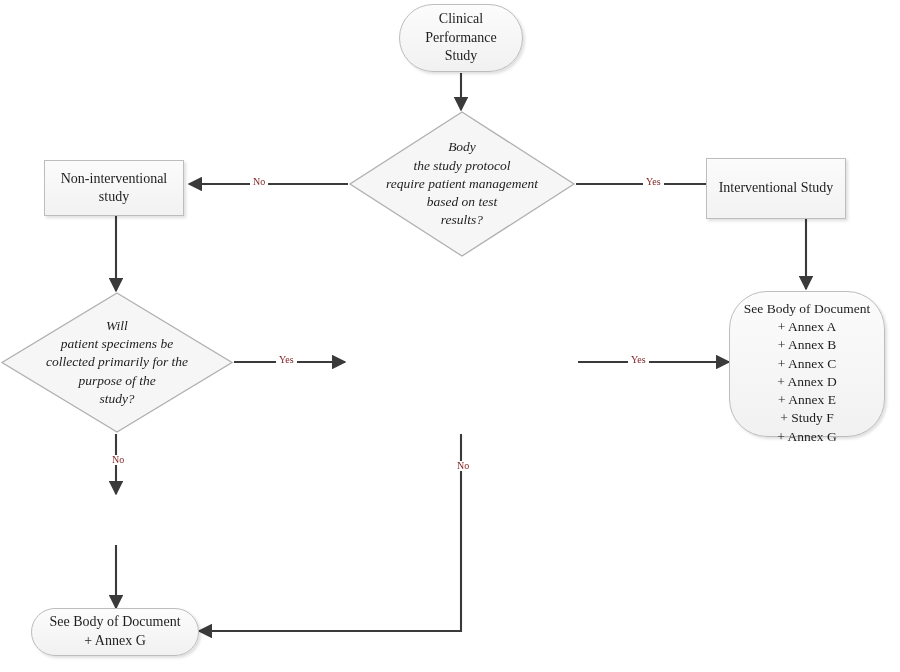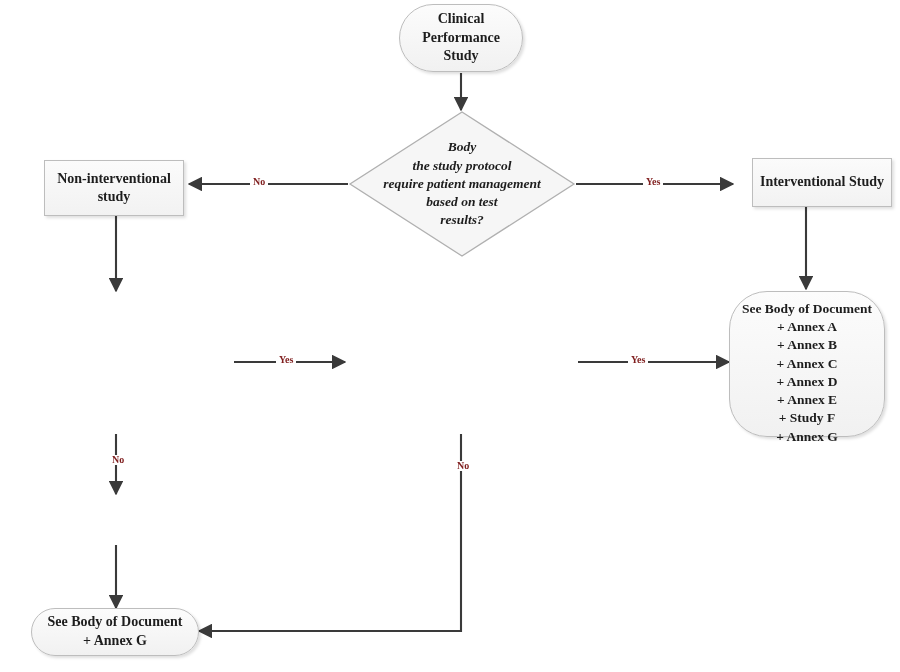--- a/index.html
+++ b/index.html
@@ -8,21 +8,20 @@
     padding: 0;
     background: #ffffff;
   }
   #canvas {
     position: relative;
     width: 900px;
     height: 672px;
     background: #ffffff;
     overflow: hidden;
     font-family: "Liberation Serif", "DejaVu Serif", serif;
-    font-weight: bold;
   }
   #edges {
     position: absolute;
     left: 0;
     top: 0;
     width: 900px;
     height: 672px;
     pointer-events: none;
   }
 
@@ -164,24 +163,38 @@
     </div>
   </div>
 
   <div class="node rect" style="left:44px; top:160px; width:140px; height:56px;">
     <div>
       <span>Non-interventional</span><br>
       <span>study</span>
     </div>
   </div>
 
-  <div class="node rect" style="left:752px; top:158px; width:140px; height:49px;">
+  <div class="node rect" style="left:706px; top:158px; width:140px; height:61px;">
     <span>Interventional Study</span>
   </div>
 
+  <div class="diamond-wrap" style="left:0px; top:291px; width:234px; height:143px;">
+    <svg class="diamond-shape" viewBox="0 0 234 143" xmlns="http://www.w3.org/2000/svg">
+      <polygon points="117,2 232,71.5 117,141 2,71.5" fill="#f6f6f6" stroke="#b0b0b0" stroke-width="1.3"></polygon>
+    </svg>
+    <div class="diamond-label">
+      <div>
+        <span>Will</span><br>
+        <span>patient specimens be</span><br>
+        <span>collected primarily for the</span><br>
+        <span>purpose of the</span><br>
+        <span>study?</span>
+      </div>
+    </div>
+  </div>
 
 
   <div class="node annexbox" style="left:729px; top:291px; width:156px; height:146px;">
     <span class="annex-head">See Body of Document</span>
     <span class="annex-item">+ Annex A</span>
     <span class="annex-item">+ Annex B</span>
     <span class="annex-item">+ Annex C</span>
     <span class="annex-item">+ Annex D</span>
     <span class="annex-item">+ Annex E</span>
     <span class="annex-item">+ Study F</span>

